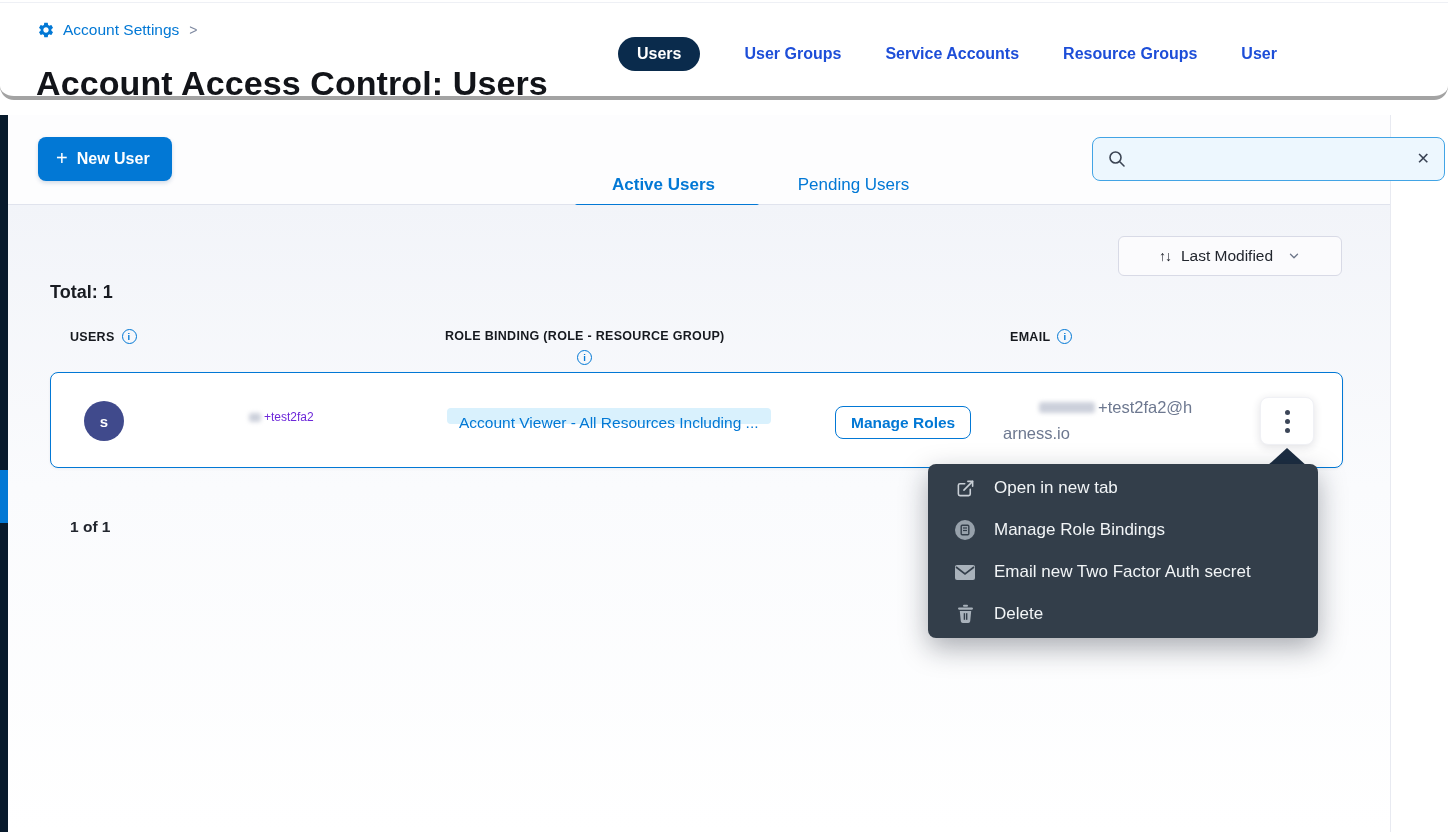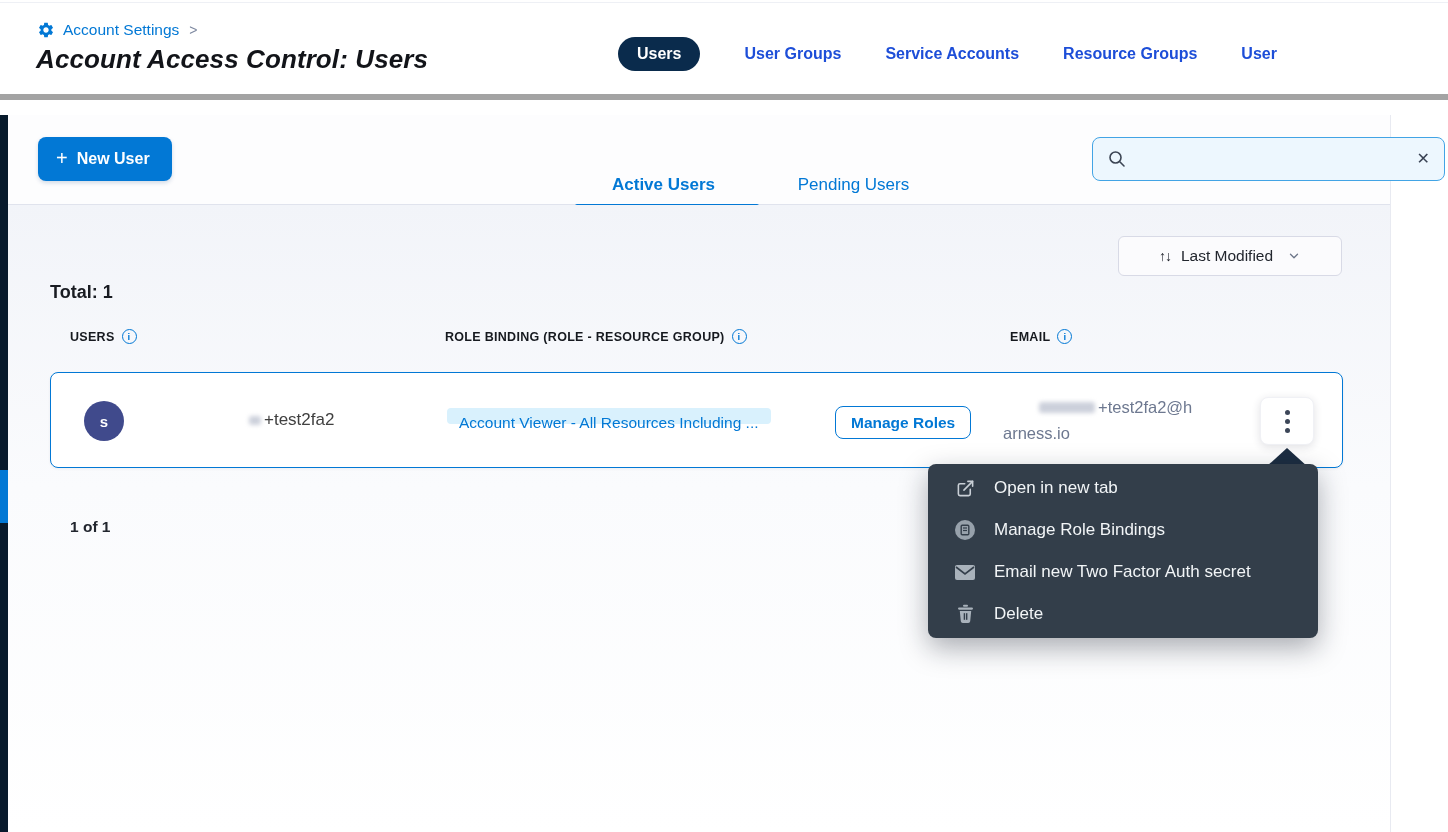--- a/index.html
+++ b/index.html
@@ -1,25 +1,25 @@
 <!DOCTYPE html>
 <html><head>
 <meta charset="utf-8">
 <style>
   * { margin:0; padding:0; box-sizing:border-box; }
   html,body { background:#ffffff; }
   body { font-family:"Liberation Sans", sans-serif; }
   .canvas { position:relative; width:1448px; height:832px; background:#fff; overflow:hidden; }
 
   
-  .header { position:absolute; left:0; top:0; width:1448px; height:100px; background:#fff; border-bottom:6px solid #a3a3a3; }
+  .header { position:absolute; left:0; top:0; width:1448px; height:100px; background:#fff; border-bottom:4px solid #a3a3a3;border-radius:14px; }
   .topline { position:absolute; left:0; top:2px; width:1448px; height:1px; background:#eef0f5; }
   .breadcrumb { position:absolute; left:37px; top:21px; display:flex; align-items:center; gap:8px; font-size:15.5px; color:#0278d5; }
   .breadcrumb .sep { color:#7d88a0; font-size:14px; margin-left:2px; }
-  .page-title { position:absolute; left:36px; top:44px; font-size:26px; font-weight:bold; color:#121419; letter-spacing:.1px;font-style:italic; }
+  .page-title { position:absolute; left:36px; top:64px; font-size:34px; font-weight:bold; color:#121419; letter-spacing:.1px; }
 
   .nav { position:absolute; left:618px; top:37px; display:flex; align-items:center; gap:44px; }
   .nav a { font-size:16px; font-weight:bold; color:#1d4ed8; text-decoration:none; white-space:nowrap; }
   .nav .pill { background:#0a2b4c; color:#fff; padding:8px 19px; border-radius:18px; }
 
   
   .left-strip { position:absolute; left:0; top:115px; width:8px; height:717px; background:#081a2c; }
   .left-strip .seg { position:absolute; left:0; top:355px; width:8px; height:53px; background:#0278d5; }
 
   
@@ -43,28 +43,28 @@
   .content { position:absolute; left:8px; top:205px; width:1382px; height:627px; background:linear-gradient(180deg,#f2f4f9 0%, #fafbfd 45%, #ffffff 100%); }
   .total { position:absolute; left:42px; top:38px; font-size:18px; font-weight:bold; color:#191c22;margin-top:39px; }
 
   .sort-btn { position:absolute; left:1110px; top:31px; width:224px; height:40px; background:#fbfbfd; border:1px solid #d8dae6; border-radius:6px; display:flex; align-items:center; justify-content:center; gap:10px; cursor:pointer; }
   .sort-btn .glyph { font-size:14px; color:#1a1d26; letter-spacing:-1px; }
   .sort-btn .lbl { font-size:15.5px; color:#22262e; }
   .sort-btn svg { margin-left:4px; }
 
   .col-head { position:absolute; top:124px; display:flex; align-items:center; gap:7px; font-size:12.5px; font-weight:bold; letter-spacing:.3px; color:#16191f; }
   .col-head.users { left:62px; }
-  .col-head.role { left:437px; }
+  .col-head.role { left:437px;flex-direction:column; }
   .col-head.email { left:1002px; }
   .info-dot { width:15px; height:15px; border:1.4px solid #0278d5; border-radius:50%; color:#0278d5; font-size:9.5px; font-weight:bold; display:inline-flex; align-items:center; justify-content:center; }
 
   
   .row-card { position:absolute; left:42px; top:167px; width:1293px; height:96px; background:#fff; border:1.5px solid #0278d5; border-radius:8px; box-shadow:0 1px 3px rgba(30,40,60,.06); }
   .avatar { position:absolute; left:33px; top:28px; width:40px; height:40px; border-radius:50%; background:#404a8c; color:#fff; font-size:15px; font-weight:bold; display:flex; align-items:center; justify-content:center; }
-  .user-name { position:absolute; left:198px; top:37px; font-size:17px; color:#404040; display:flex; align-items:center; gap:3px; }
+  .user-name { position:absolute; left:198px; top:37px; font-size:12px; color:#6d28d9; display:flex; align-items:center; gap:3px; }
   .redact { display:inline-block; background:#ccd0db; border-radius:3px; filter:blur(2px); }
   .redact.sm { width:12px; height:9px; }
   .redact.lg { width:56px; height:11px; margin-right:3px; }
   .role-chip { position:absolute; left:396px; top:35px; height:16px; line-height:30px; padding:0 12px; background:#d9f1fd; border-radius:4px; color:#0278d5; font-size:15.5px; white-space:nowrap; }
   .btn-manage { position:absolute; left:784px; top:33px; height:33px; padding:0 15px; background:#fff; border:1.6px solid #0278d5; border-radius:8px; color:#0278d5; font-family:inherit; font-size:15.5px; font-weight:bold; cursor:pointer; }
   .email-cell { position:absolute; left:952px; top:21px; width:256px; font-size:16.5px; color:#6d7890; line-height:26px; }
   .email-cell .l1 { display:flex; align-items:center; margin-left:36px; }
   .dots-btn { position:absolute; left:1209px; top:24px; width:54px; height:48px; background:#fff; border:1px solid #f0f1f5; border-radius:8px; box-shadow:0 2px 8px rgba(40,41,61,.14); display:flex; flex-direction:column; align-items:center; justify-content:center; gap:4px; cursor:pointer; }
   .dots-btn i { width:5px; height:5px; border-radius:50%; background:#3c4658; }
 

